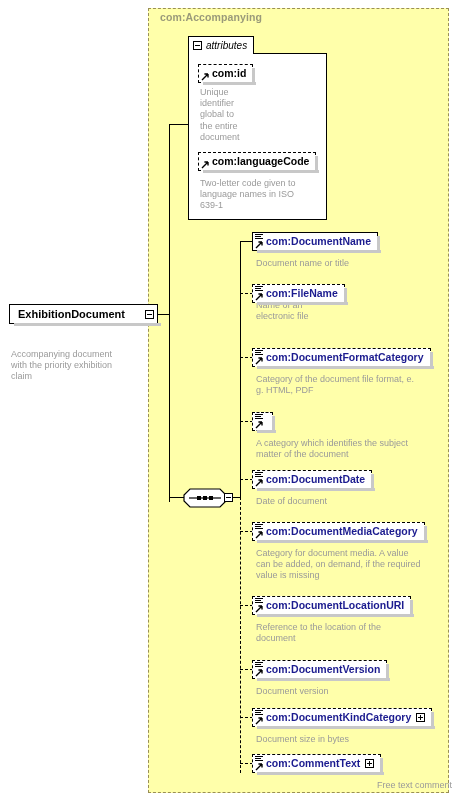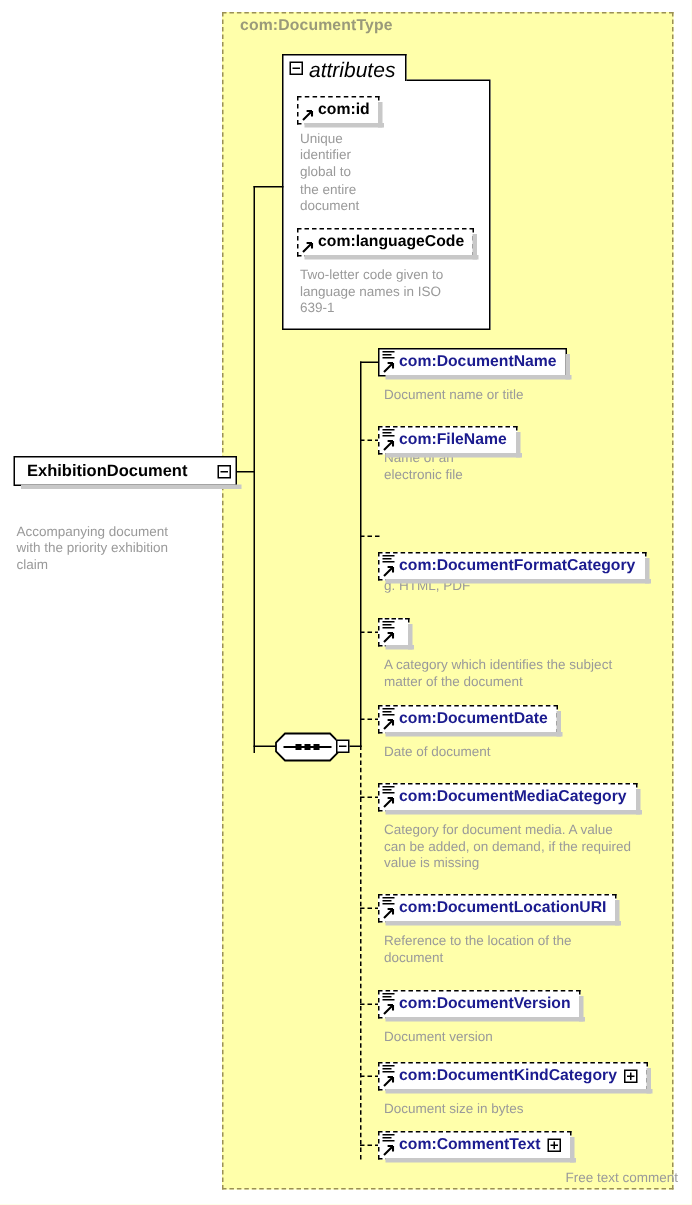--- a/index.html
+++ b/index.html
@@ -56,21 +56,21 @@
     background: #ffffff;
     border: 1px solid #000000;
     border-bottom: none;
     box-sizing: border-box;
     display: flex;
     align-items: center;
     padding: 0 6px 0 4px;
     z-index: 3;
   }
   #attr-tab .lbl {
-    font-size: 14px;
+    font-size: 10px;
     font-style: italic;
     color: #000;
     margin-left: 4px;
     white-space: nowrap;
   }
 
   
   .toggle {
     width: 9px;
     height: 9px;
@@ -259,21 +259,21 @@
   .line-v.dash {
     background: none;
     border-left: 1px dashed #000;
     width: 0;
   }
 </style>
 </head>
 <body>
 
 <div id="type-container"></div>
-<div id="type-label">com:DocumentType</div>
+<div id="type-label">com:Accompanying</div>
 
 <div id="root-node">
   <span class="name">ExhibitionDocument</span>
   <span class="toggle"></span>
 </div>
 <div class="doc" style="left:11px; top:331px; width:130px;margin-top:18px;">Accompanying document
 with the priority exhibition
 claim</div>
 
 <div class="line-h" style="left:141px; top:314px; width:29px;"></div>
@@ -361,21 +361,21 @@
         <path d="M1 8 L7 2 M7 2 L3.4 2 M7 2 L7 5.6" stroke="#000" stroke-width="1.4" fill="none"></path>
       </svg>
   </span>
   <span class="name">com:FileName</span>
   <span class="side-shadow"></span>
 </div>
 <div class="doc" style="left:256px; top:300px; width:200px;">Name of an
 electronic file</div>
 
 <div class="line-h dash" style="left:240px; top:357px; width:13px;"></div>
-<div class="node dashed" style="left:252px; top:348px;margin-top:20px;">
+<div class="node dashed" style="left:252px; top:348px;">
   <span class="elem-glyph">
       <i></i>
       <i></i>
       <i></i>
     </span>
   <span class="ref-arrow">
     <svg width="9" height="9" viewBox="0 0 9 9">
         <path d="M1 8 L7 2 M7 2 L3.4 2 M7 2 L7 5.6" stroke="#000" stroke-width="1.4" fill="none"></path>
       </svg>
   </span>

